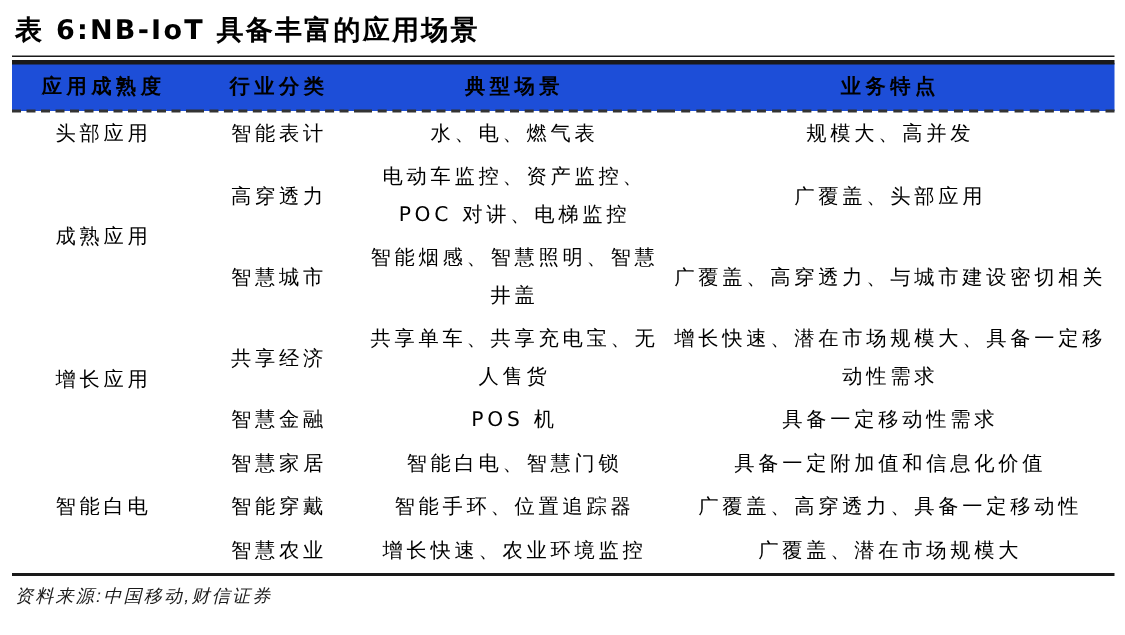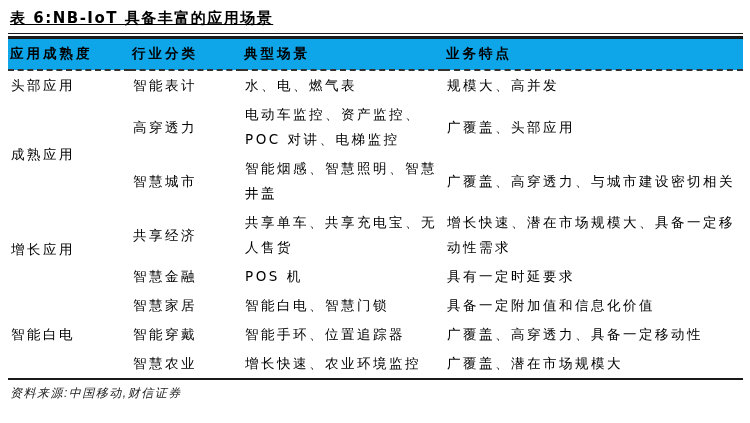--- a/index.html
+++ b/index.html
@@ -8,53 +8,52 @@
     font-family:"DejaVu Sans",sans-serif;
     color:#111;
     padding:6px 7px 0 8px;
     overflow:hidden;
   }
   .title-wrap{
     border-bottom:1px solid #1a1a1a;
     padding:2px 0 5px 2px;
   }
   .title{
-    font-size:15px;
+    font-size:18px;
     font-weight:bold;
     letter-spacing:1.5px;
     color:#000;
-    text-decoration:underline;
   }
   table.app-table{
     width:100%;
     border-collapse:collapse;
     margin-top:2px;
     border-top:3px solid #1a1a1a;
     border-bottom:2px solid #1a1a1a;
     table-layout:fixed;
   }
   col.c1{width:122px}
   col.c2{width:112px}
   col.c3{width:202px}
   table.app-table th{
-    background:#0ea5e9;
+    background:#1d4ed8;
     font-size:13.5px;
     font-weight:bold;
     letter-spacing:3px;
     padding:6px 2px;
     border-bottom:2px dashed #333;
-    text-align:left;
+    text-align:center;
     color:#000;
   }
   table.app-table td{
     font-size:13.5px;
     letter-spacing:2.5px;
     line-height:25px;
     padding:2px 3px;
-    text-align:left;
+    text-align:center;
     vertical-align:middle;
     color:#000;
   }
   td.maturity{letter-spacing:3px;}
   .footer{
     padding:5px 0 0 2px;
     font-family:Liberation Sans, sans-serif;
     font-style:italic;
     font-size:12px;
     letter-spacing:1.5px;
@@ -103,21 +102,21 @@
       </tr>
       <tr>
         <td class="maturity" rowspan="2">增长应用</td>
         <td>共享经济</td>
         <td>共享单车、共享充电宝、无人售货</td>
         <td>增长快速、潜在市场规模大、具备一定移动性需求</td>
       </tr>
       <tr>
         <td>智慧金融</td>
         <td>POS 机</td>
-        <td>具有一定时延要求</td>
+        <td>具备一定移动性需求</td>
       </tr>
       <tr>
         <td class="maturity" rowspan="3">智能白电</td>
         <td>智慧家居</td>
         <td>智能白电、智慧门锁</td>
         <td>具备一定附加值和信息化价值</td>
       </tr>
       <tr>
         <td>智能穿戴</td>
         <td>智能手环、位置追踪器</td>

